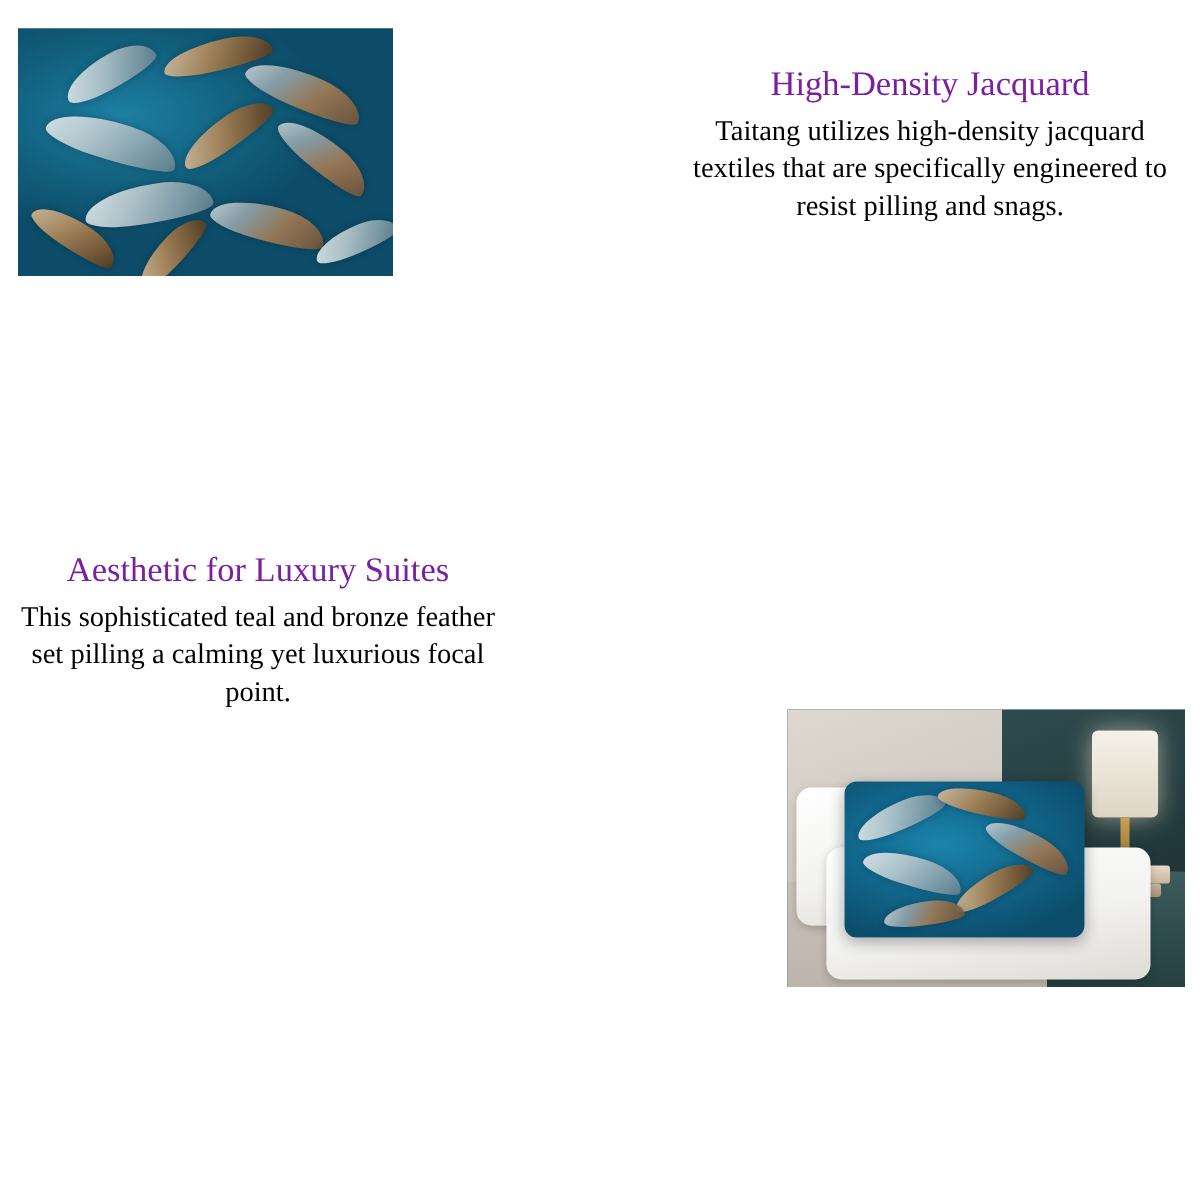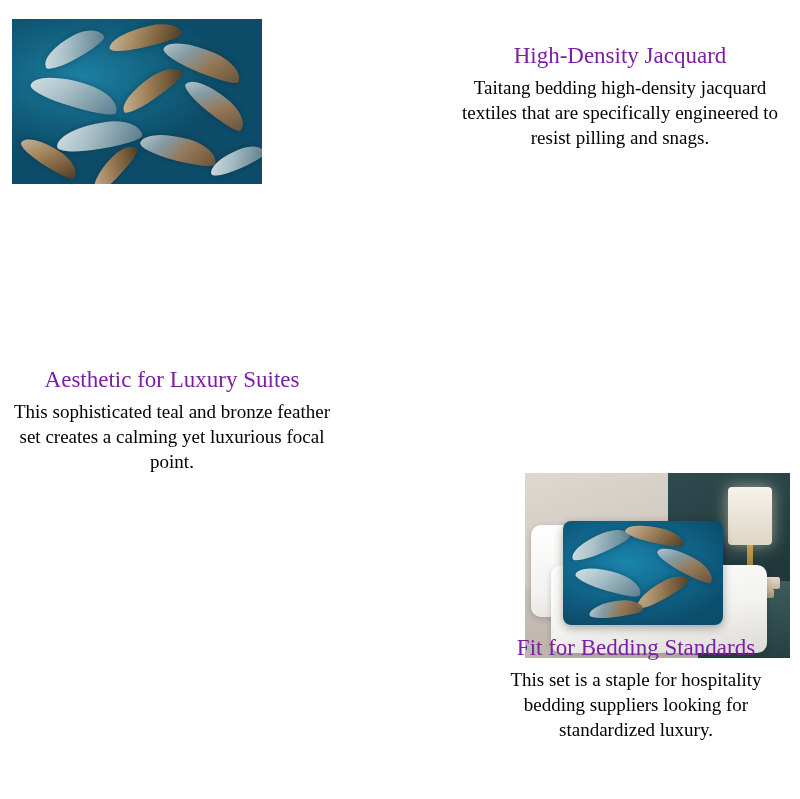--- a/index.html
+++ b/index.html
@@ -139,26 +139,26 @@
       <div class="feather light" style="left:44px; top:104px; width:86px; height:26px; transform:rotate(-8deg);"></div>
       <div class="feather bronze" style="left:6px; top:128px; width:64px; height:20px; transform:rotate(34deg);"></div>
       <div class="feather" style="left:128px; top:118px; width:78px; height:24px; transform:rotate(16deg);"></div>
       <div class="feather light" style="left:196px; top:132px; width:58px; height:18px; transform:rotate(-22deg);"></div>
       <div class="feather bronze" style="left:72px; top:140px; width:60px; height:18px; transform:rotate(-46deg);"></div>
     </div>
   </div>
 
   <div class="block text-block" style="left:448px; top:42px; width:344px;text-align:center;">
     <h2 class="heading">High-Density Jacquard</h2>
-    <p class="body-text">Taitang bedding high-density jacquard textiles that are specifically engineered to resist pilling and snags.</p>
+    <p class="body-text">Taitang utilizes high-density jacquard textiles that are specifically engineered to resist pilling and snags.</p>
   </div>
 
   <div class="block text-block" style="left:10px; top:352px; width:324px;margin-top:14px;">
     <h2 class="heading">Aesthetic for Luxury Suites</h2>
-    <p class="body-text">This sophisticated teal and bronze feather set creates a calming yet luxurious focal point.</p>
+    <p class="body-text">This sophisticated teal and bronze feather set pilling a calming yet luxurious focal point.</p>
   </div>
 
   <div class="block img-tile" style="left:525px; top:308px; width:265px; height:185px;">
     <div class="pillow-scene">
       <div class="wall"></div>
       <div class="wall-dark"></div>
 
       <div class="nightstand" style="right:0; top:108px; width:92px; height:77px;"></div>
       <div class="book" style="right:10px; top:104px; width:64px; height:12px;"></div>
       <div class="book" style="right:16px; top:116px; width:56px; height:9px; background:linear-gradient(180deg,#c9b7a0,#a68f74);"></div>
@@ -173,18 +173,14 @@
         <div class="feather light" style="position:absolute; left:6px; top:14px; width:62px; height:18px; transform:rotate(-22deg);"></div>
         <div class="feather bronze" style="position:absolute; left:62px; top:6px; width:60px; height:16px; transform:rotate(14deg);"></div>
         <div class="feather" style="position:absolute; left:92px; top:34px; width:62px; height:18px; transform:rotate(30deg);"></div>
         <div class="feather light" style="position:absolute; left:12px; top:50px; width:68px; height:20px; transform:rotate(18deg);"></div>
         <div class="feather bronze" style="position:absolute; left:70px; top:62px; width:58px; height:16px; transform:rotate(-28deg);"></div>
         <div class="feather" style="position:absolute; left:26px; top:80px; width:54px; height:16px; transform:rotate(-6deg);"></div>
       </div>
     </div>
   </div>
 
-  <div class="block text-block" style="left:480px; top:634px; width:312px;">
-    <h2 class="heading">Fit for Bedding Standards</h2>
-    <p class="body-text">This set is a staple for hospitality bedding suppliers looking for standardized luxury.</p>
-  </div>
 
 </div>
 
 </body></html>

